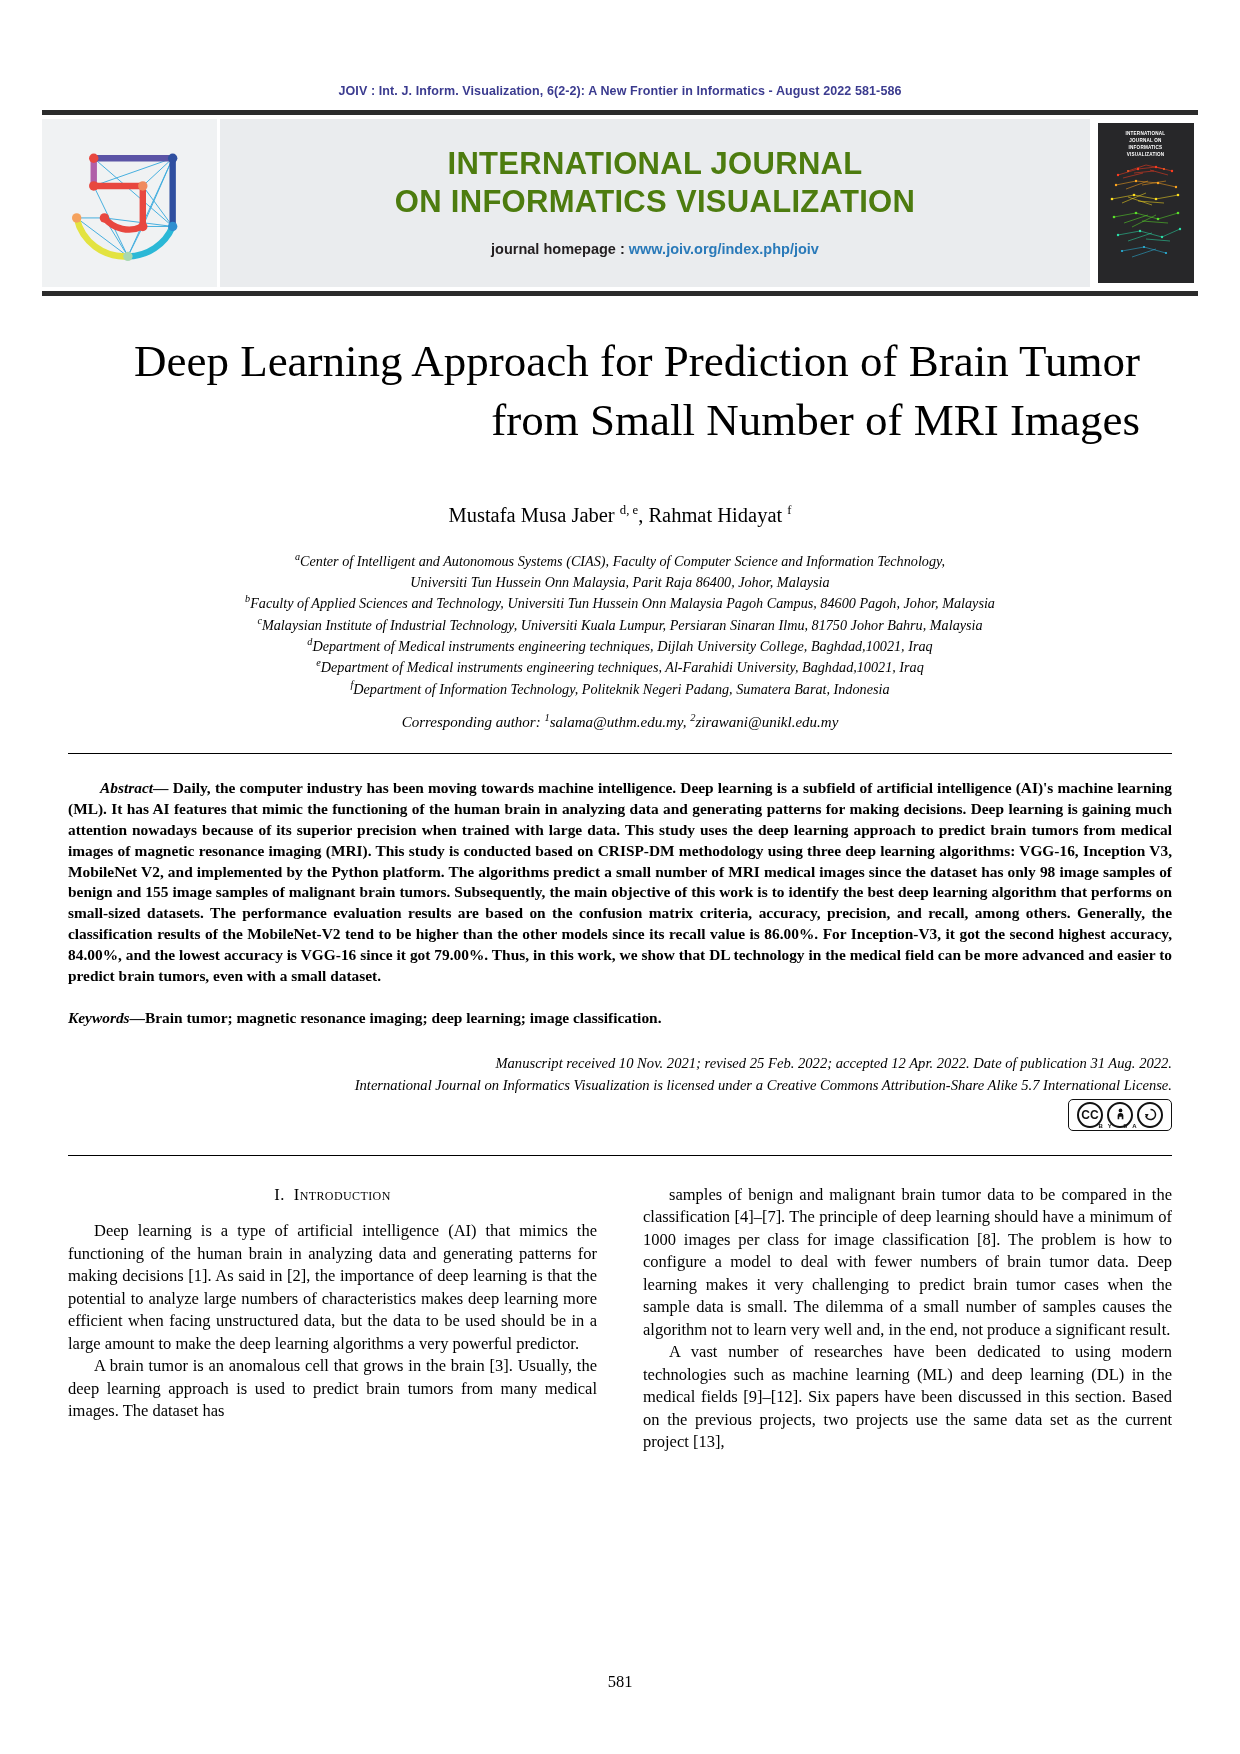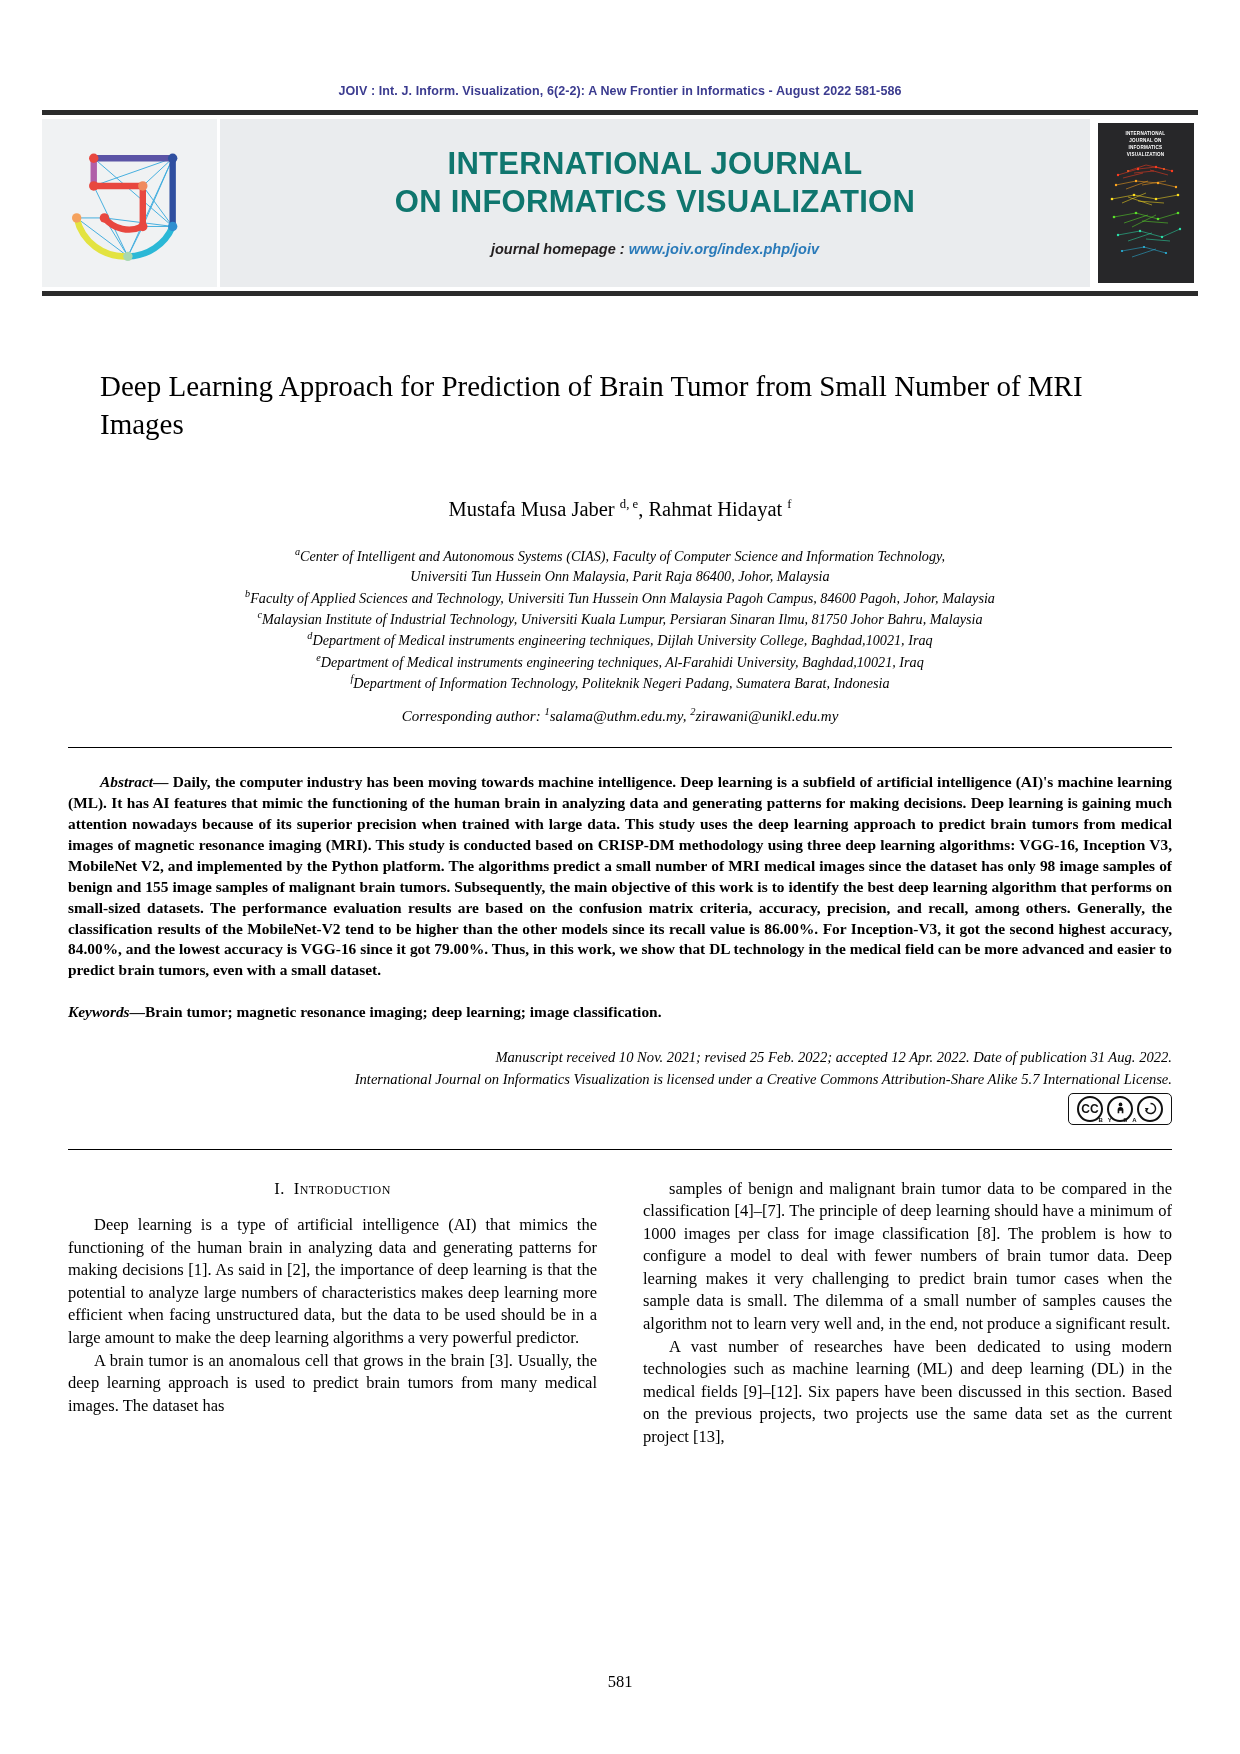--- a/index.html
+++ b/index.html
@@ -59,32 +59,31 @@
     flex-direction: column;
     align-items: center;
     justify-content: center;
     padding: 6px 0 10px 0;
   }
   .jtitle {
     font-family: "Liberation Sans", sans-serif;
     font-weight: bold;
     font-size: 31px;
     line-height: 1.22;
-    color: #0f766e;
+    color: #4d7c0f;
     letter-spacing: 0.3px;
     text-align: center;
   }
   .homepage {
     margin-top: 20px;
     font-family: "Liberation Sans", sans-serif;
     font-weight: bold;
     font-size: 14.5px;
     color: #231f20;
     text-align: left;
-    font-style: italic;
   }
   .homepage .url { color: #2a7ab9; }
   .cover-cell {
     width: 105px;
     flex: none;
     background: #ffffff;
     display: flex;
     align-items: center;
     justify-content: center;
   }
@@ -104,24 +103,24 @@
     font-size: 4.6px;
     line-height: 1.5;
     color: #ffffff;
     letter-spacing: 0.2px;
     font-weight: bold;
     z-index: 4;
   }
 
   
   .article-title {
-    text-align: left;
-    font-size: 29px;
+    text-align: right;
+    font-size: 45px;
     line-height: 1.3;
-    margin: 72px 100px 0 100px;
+    margin: 36px 100px 0 100px;
     font-weight: normal;
     font-family: "Liberation Serif", serif;
   }
 
   
   .authors {
     text-align: center;
     font-size: 20.5px;
     line-height: 1.45;
     margin: 22px 88px 0 88px;

